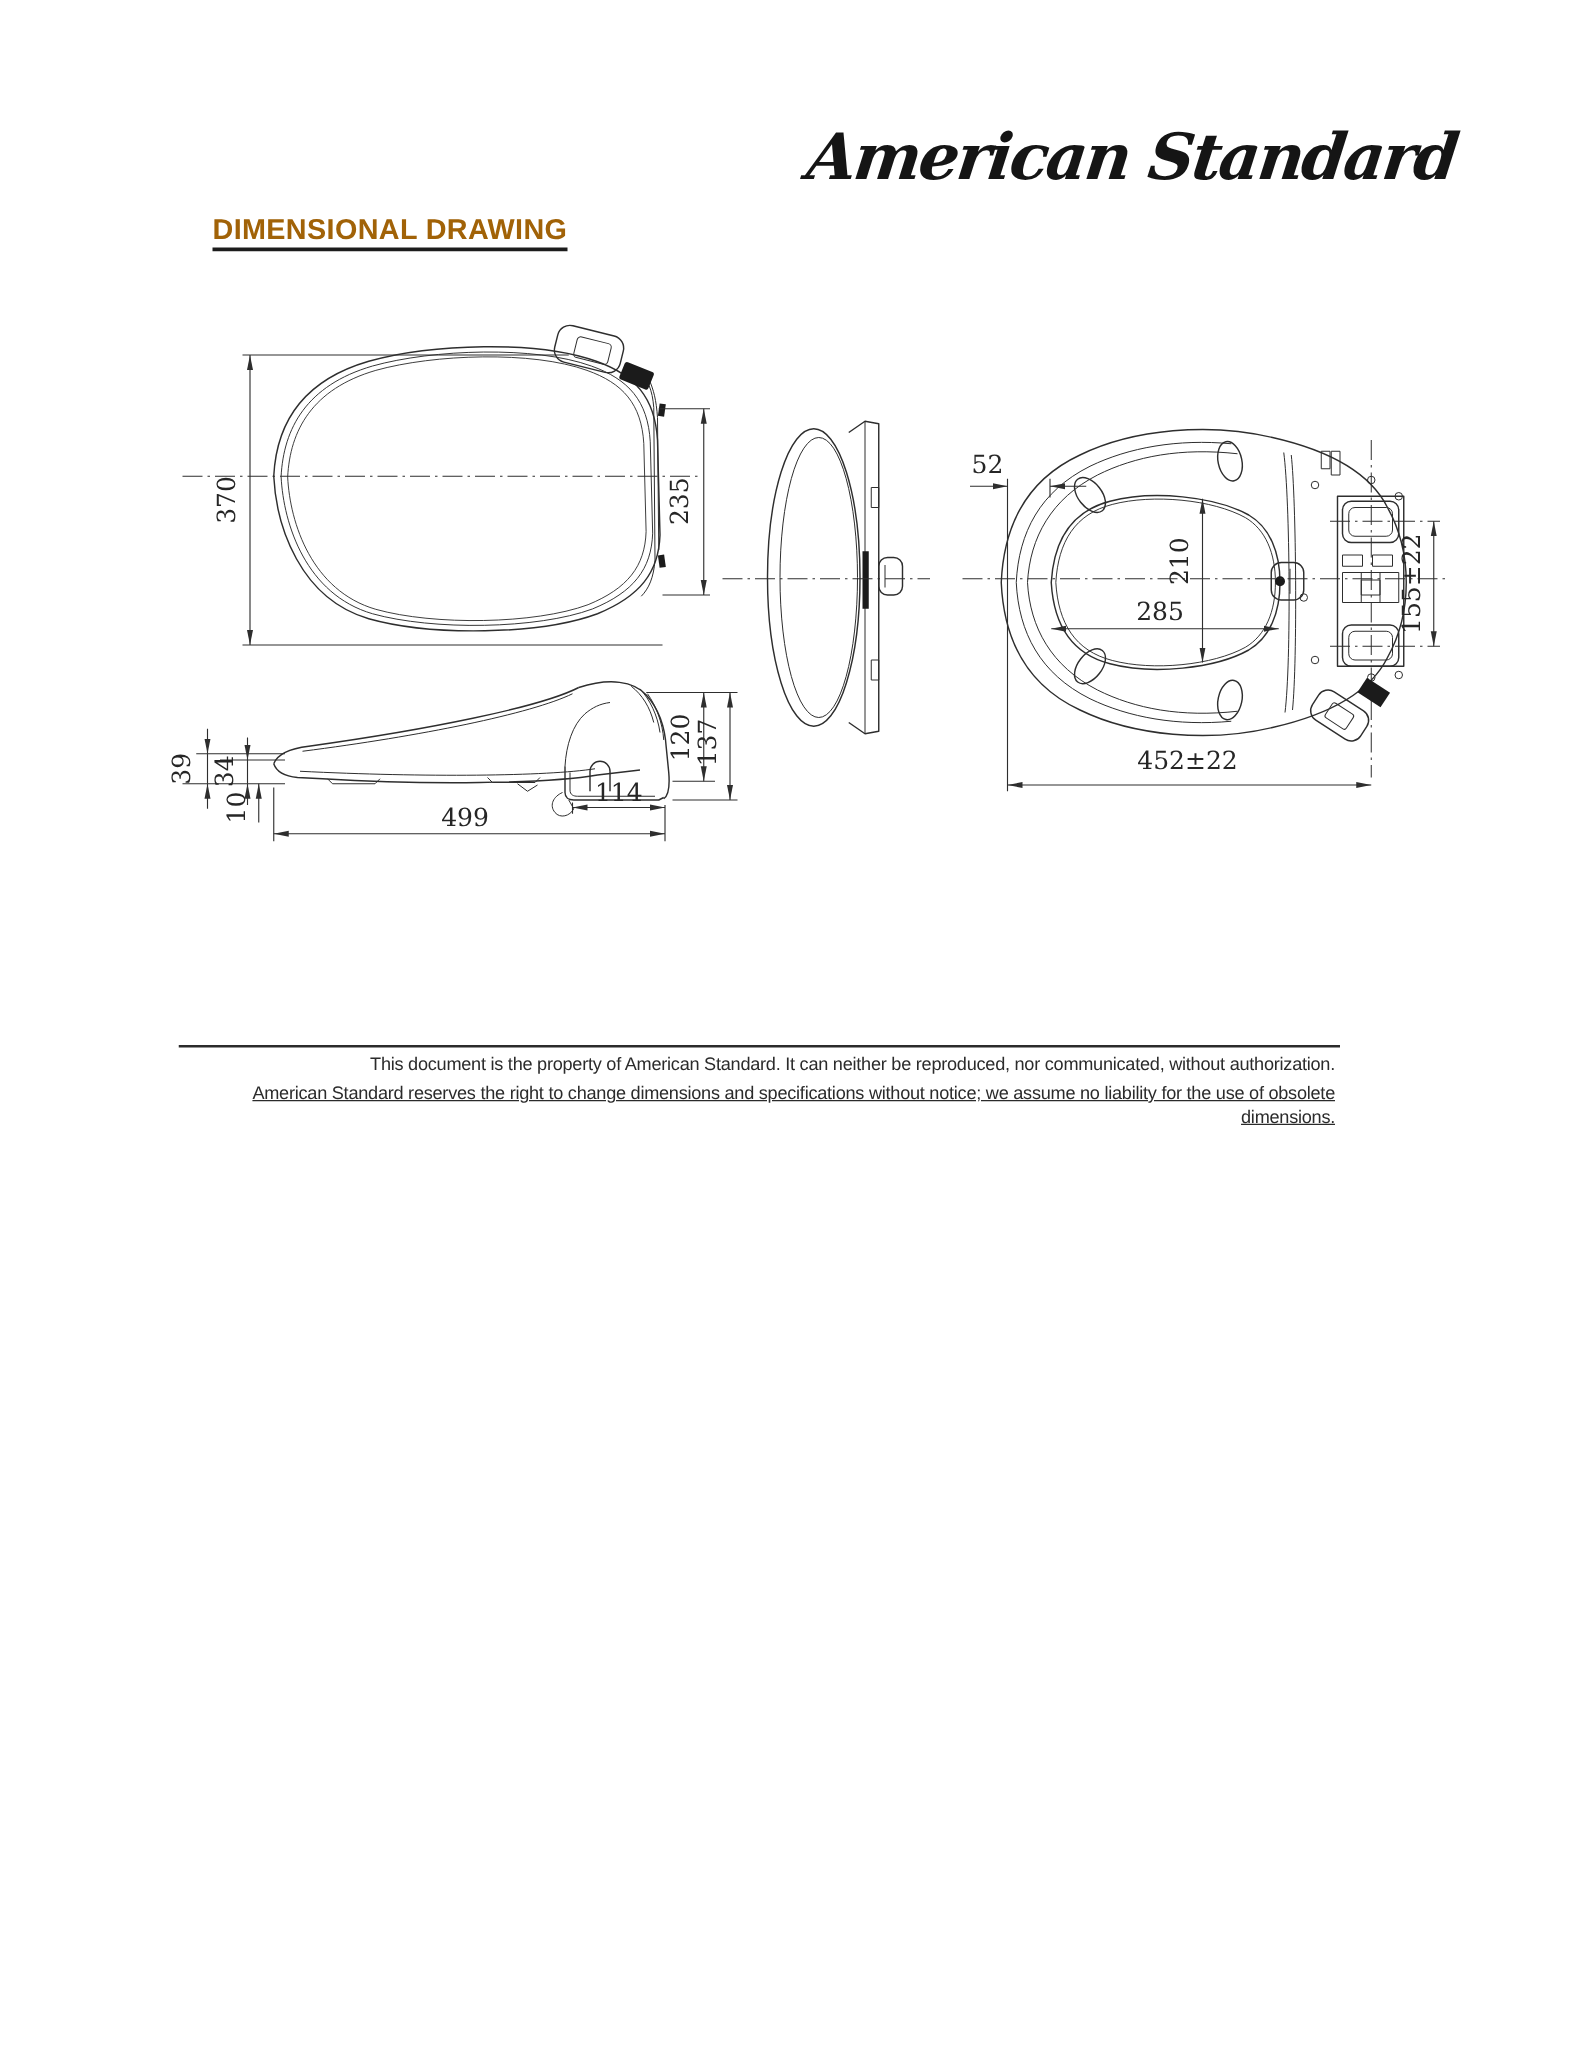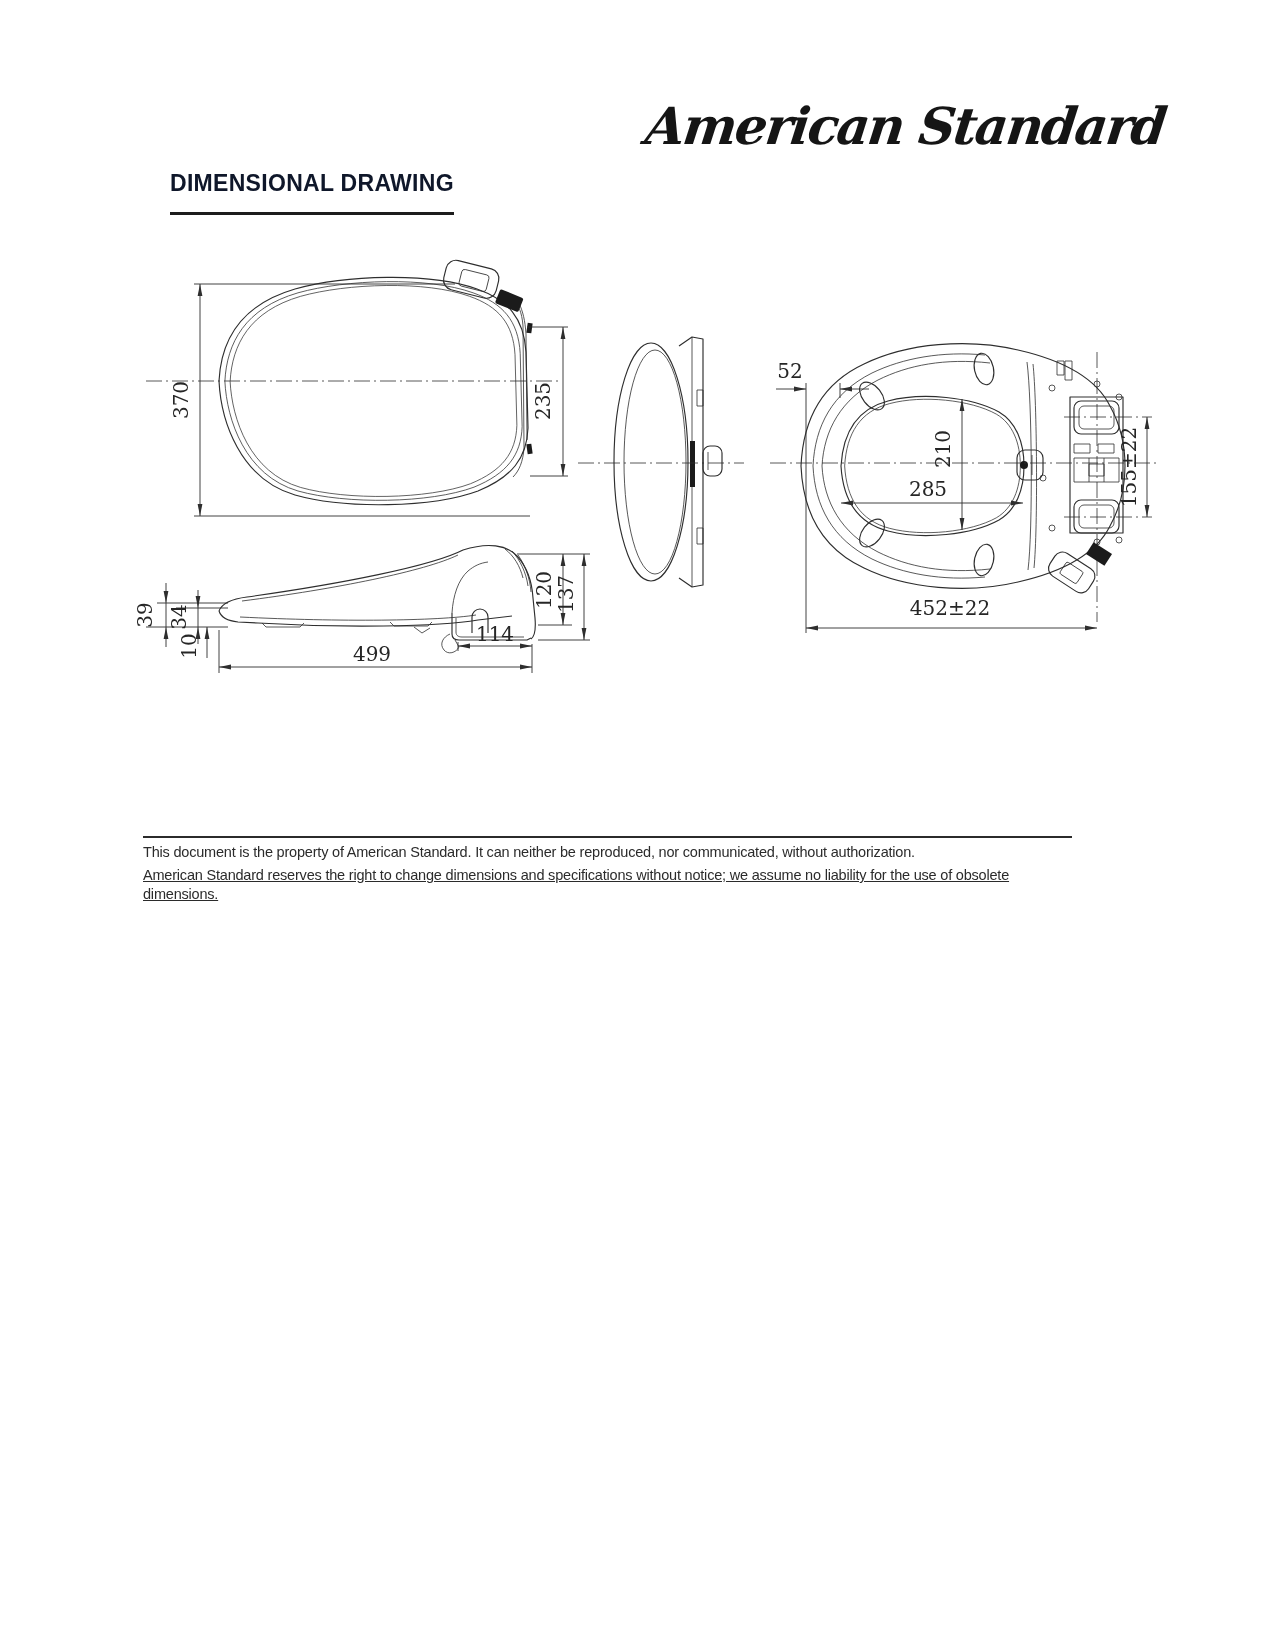--- a/index.html
+++ b/index.html
@@ -2,32 +2,32 @@
 <html><head>
 <meta charset="utf-8">
 <style>
   html,body{margin:0;padding:0;background:#ffffff;}
   #page{position:relative;width:1275px;height:1650px;background:#ffffff;overflow:hidden;
         font-family:"Liberation Sans",sans-serif;color:#262626;}
   #logo{position:absolute;left:646px;top:96px;font-family:"DejaVu Serif",serif;
         font-style:italic;font-weight:bold;font-size:51px;letter-spacing:-2px;
         transform:skewX(-7deg);color:#151515;white-space:nowrap;}
   #title{position:absolute;left:170px;top:170px;font-size:23px;font-weight:bold;
-         letter-spacing:.3px;color:#0f172a;border-bottom:3px solid #1c1c1c;
-         padding-bottom:15px;display:inline-block;}
+         letter-spacing:.3px;color:#a16207;border-bottom:3px solid #1c1c1c;
+         padding-bottom:1px;display:inline-block;}
   #drawing{position:absolute;left:0;top:0;width:1275px;height:700px;}
   .ol{stroke:#2e2e2e;stroke-width:1.15;fill:none;stroke-linejoin:round;}
   .th{stroke:#2e2e2e;stroke-width:0.8;fill:none;stroke-linejoin:round;}
   .dl{stroke:#2e2e2e;stroke-width:0.9;fill:none;}
   .cl{stroke:#2e2e2e;stroke-width:0.8;fill:none;stroke-dasharray:16 4 2 4;}
   .blk{fill:#1b1b1b;stroke:none;}
   .lbl{font-family:"DejaVu Serif",serif;font-size:20px;fill:#262626;}
   #footer-rule{position:absolute;left:143px;top:836px;width:929px;border-top:2px solid #2b2b2b;}
   .foot{position:absolute;left:143px;width:925px;font-size:14.5px;line-height:19px;
-        color:#2b2b2b;letter-spacing:-0.2px;}
+        color:#2b2b2b;letter-spacing:-0.2px;text-align:right;}
   #footer-line1{top:843px;}
   #footer-line2{top:866px;text-decoration:underline;}
 </style>
 </head>
 <body>
 
 <div id="page">
 
   <div id="logo">American Standard</div>
 

